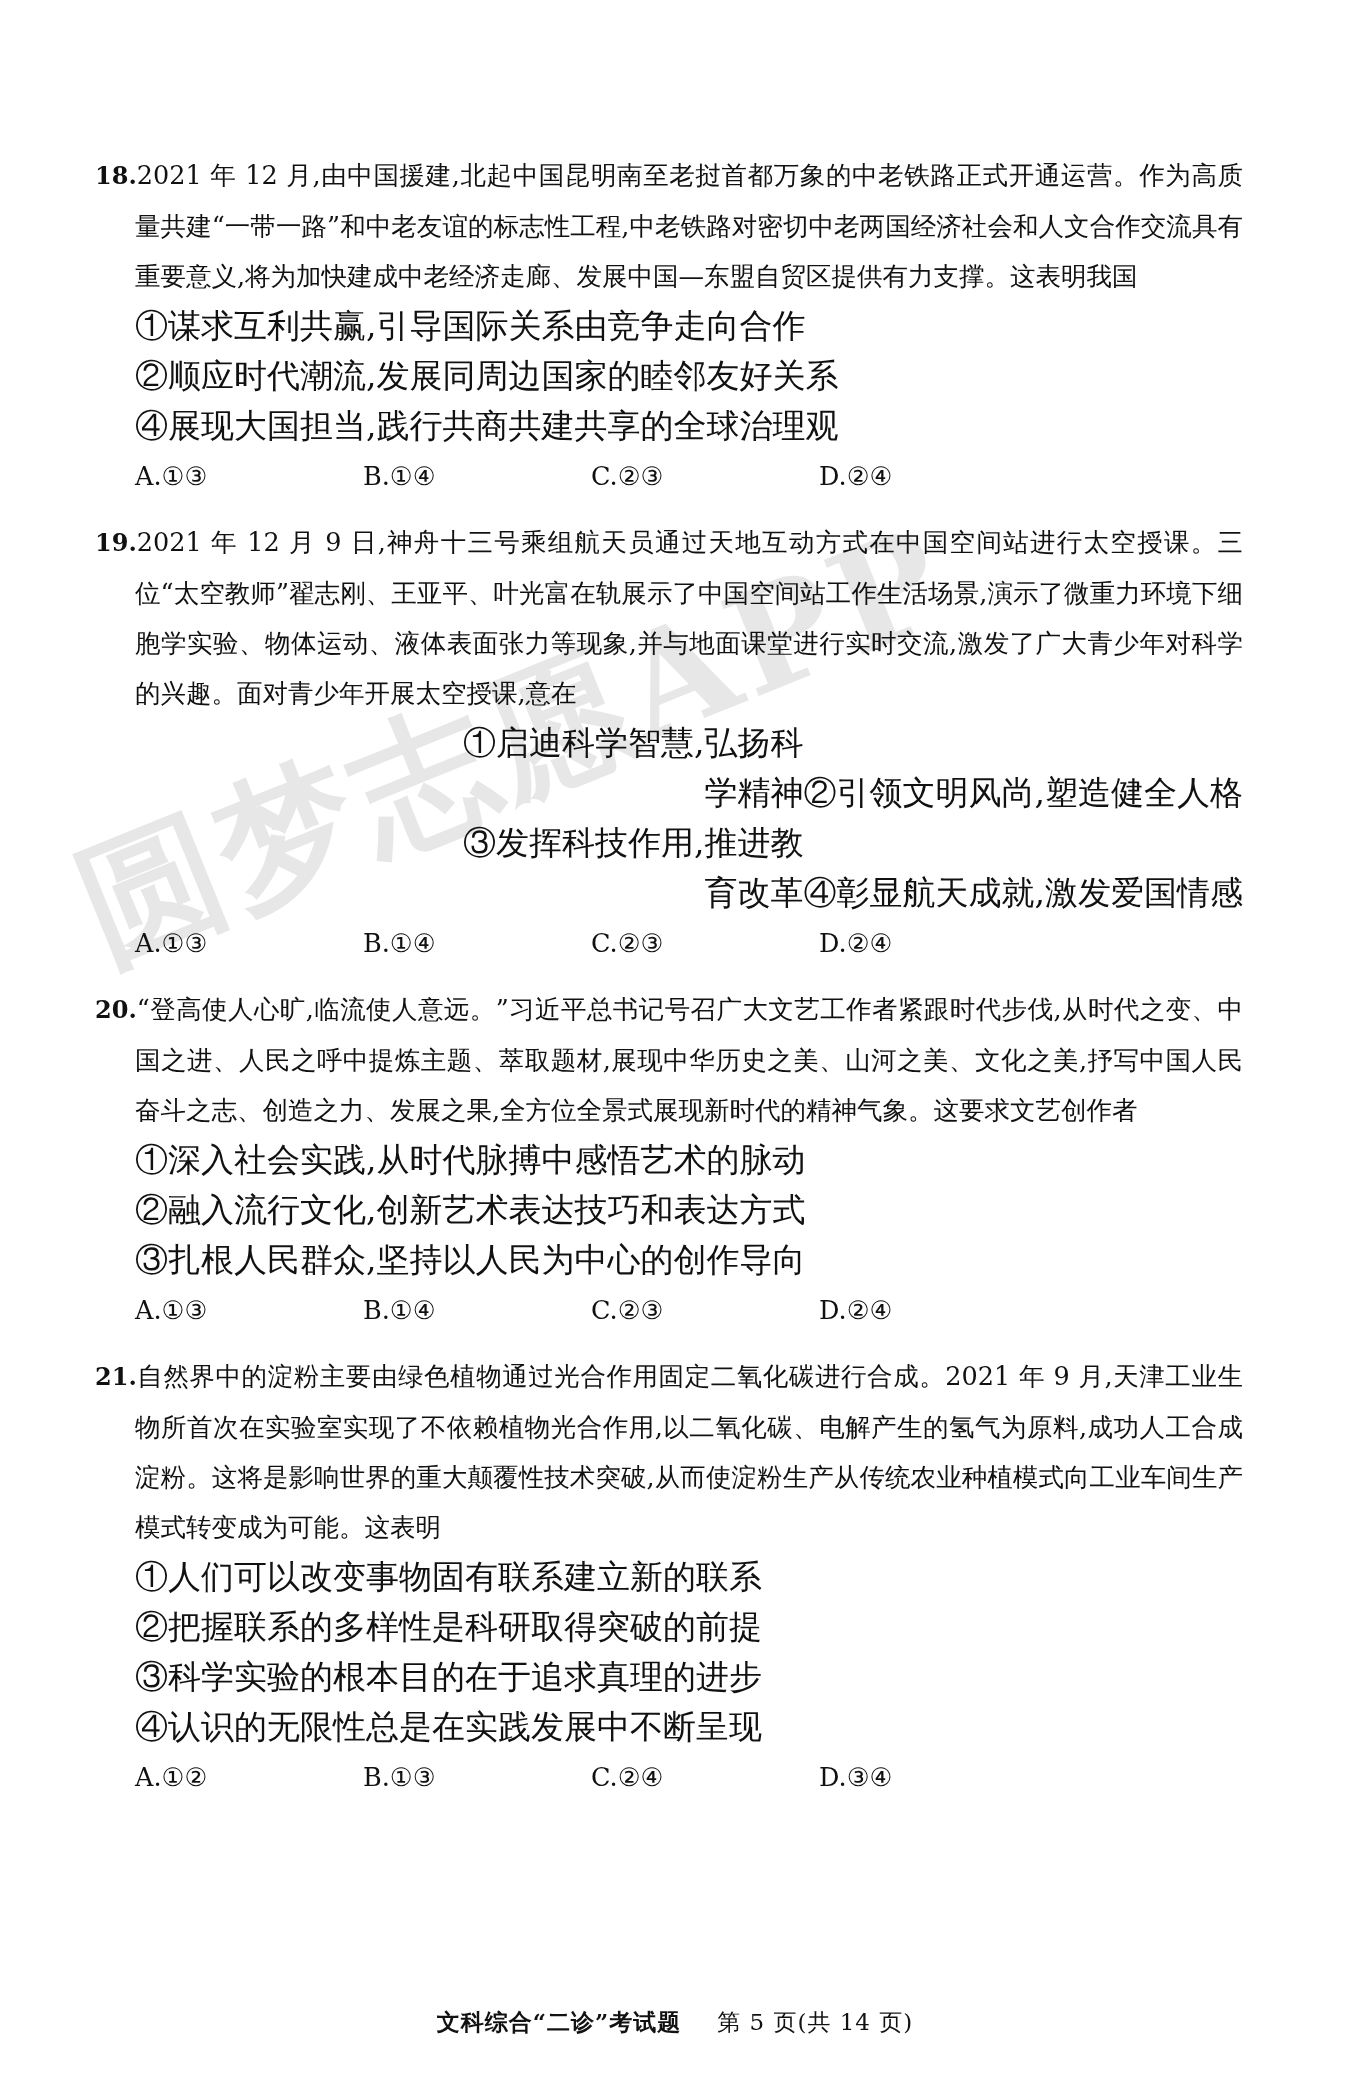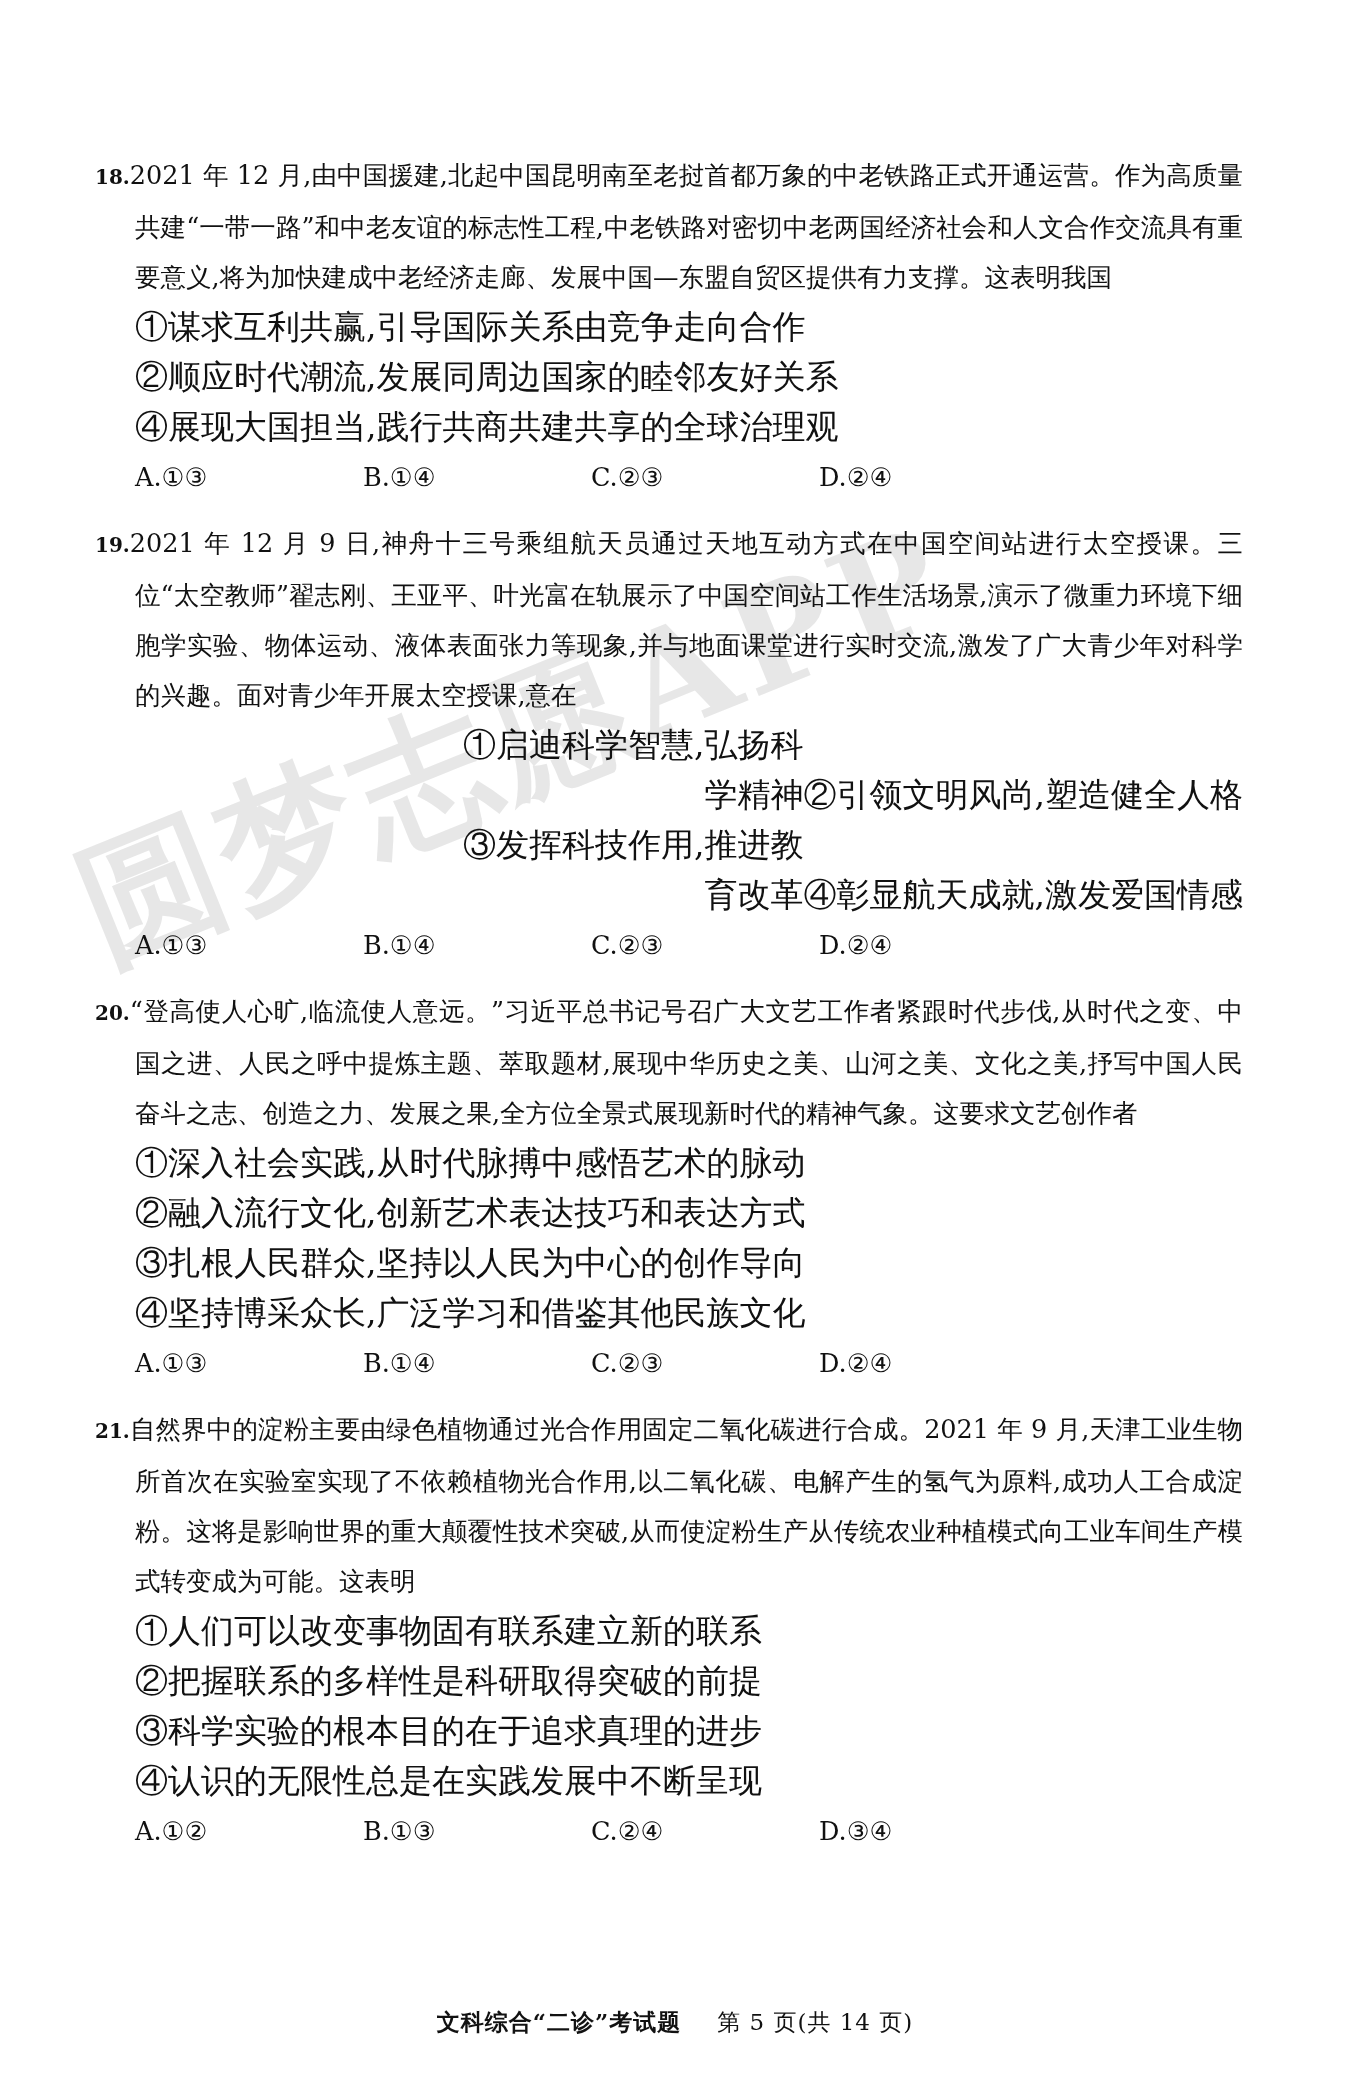--- a/index.html
+++ b/index.html
@@ -46,21 +46,21 @@
     z-index: 10;
   }
   .q-body {
     font-size: 25.5px;
     line-height: 50px;
     text-align: justify;
     text-justify: inter-ideograph;
   }
   .q-num {
     font-weight: bold;
-    font-size: 20px;
+    font-size: 24px;
   }
   .q-stem {
     text-indent: 0;
   }
   .opt-line {
     font-size: 33px;
     line-height: 50px;
     padding-left: 40px;
   }
   .opt-line.two-col {
@@ -138,21 +138,20 @@
     </div>
   </div>
 
   <div class="q">
     <div class="q-body hang">
       <span class="q-num">20.</span><span class="q-stem">“登高使人心旷,临流使人意远。”习近平总书记号召广大文艺工作者紧跟时代步伐,从时代之变、中国之进、人民之呼中提炼主题、萃取题材,展现中华历史之美、山河之美、文化之美,抒写中国人民奋斗之志、创造之力、发展之果,全方位全景式展现新时代的精神气象。这要求文艺创作者</span>
     </div>
     <div class="opt-line">①深入社会实践,从时代脉搏中感悟艺术的脉动</div>
     <div class="opt-line">②融入流行文化,创新艺术表达技巧和表达方式</div>
     <div class="opt-line">③扎根人民群众,坚持以人民为中心的创作导向</div>
-    <div class="opt-line">④坚持博采众长,广泛学习和借鉴其他民族文化</div>
     <div class="answers">
       <span>A.①③</span>
       <span>B.①④</span>
       <span>C.②③</span>
       <span>D.②④</span>
     </div>
   </div>
 
   <div class="q">
     <div class="q-body hang">

